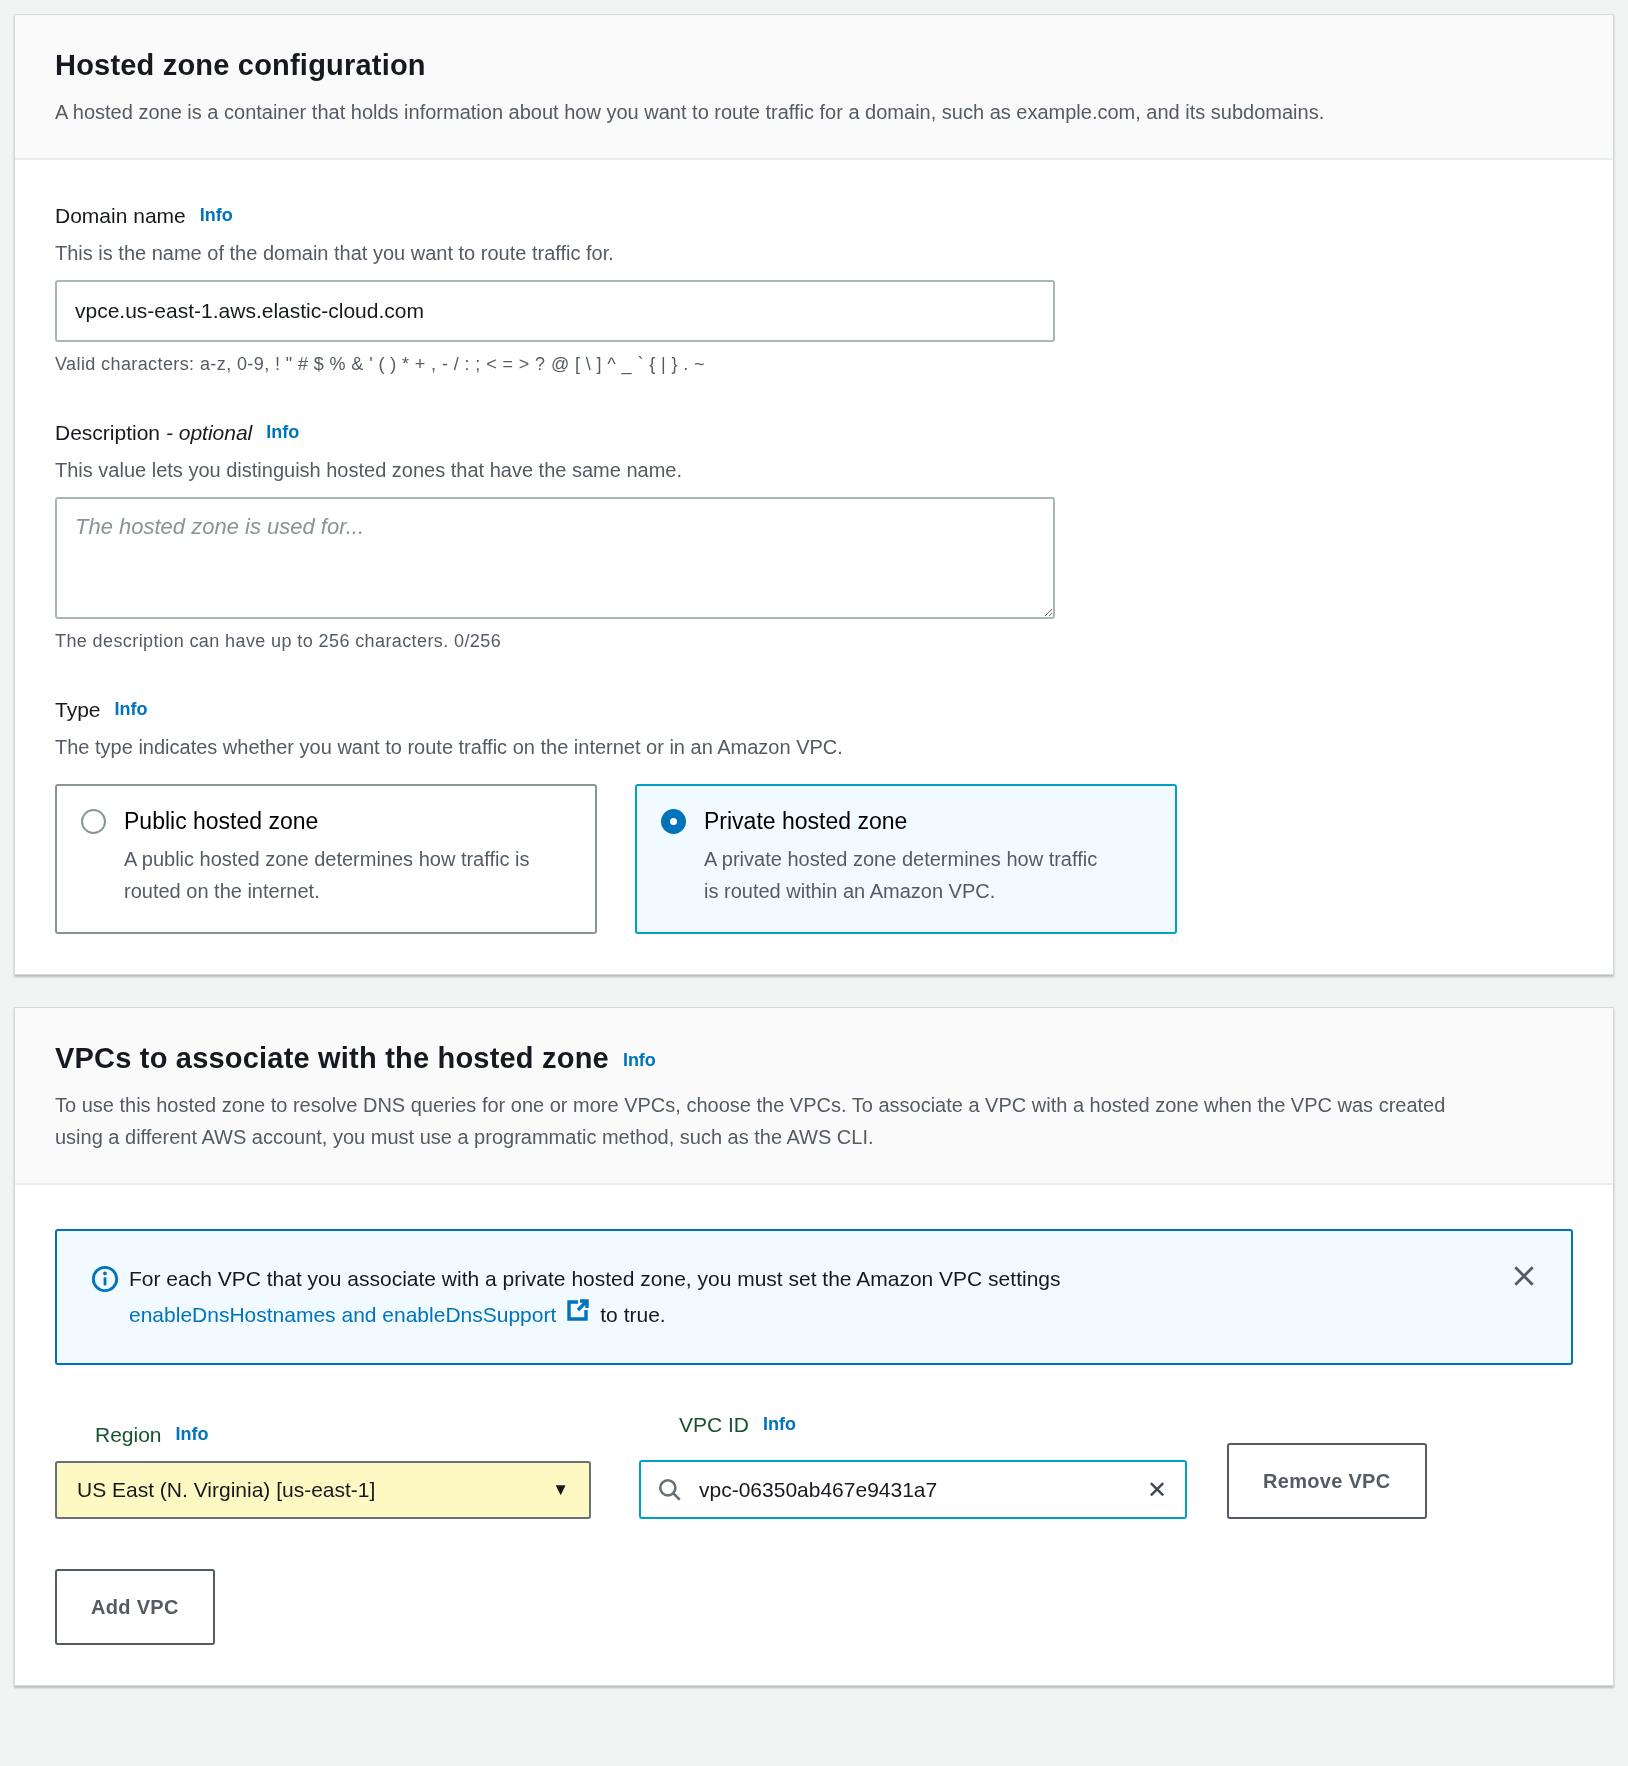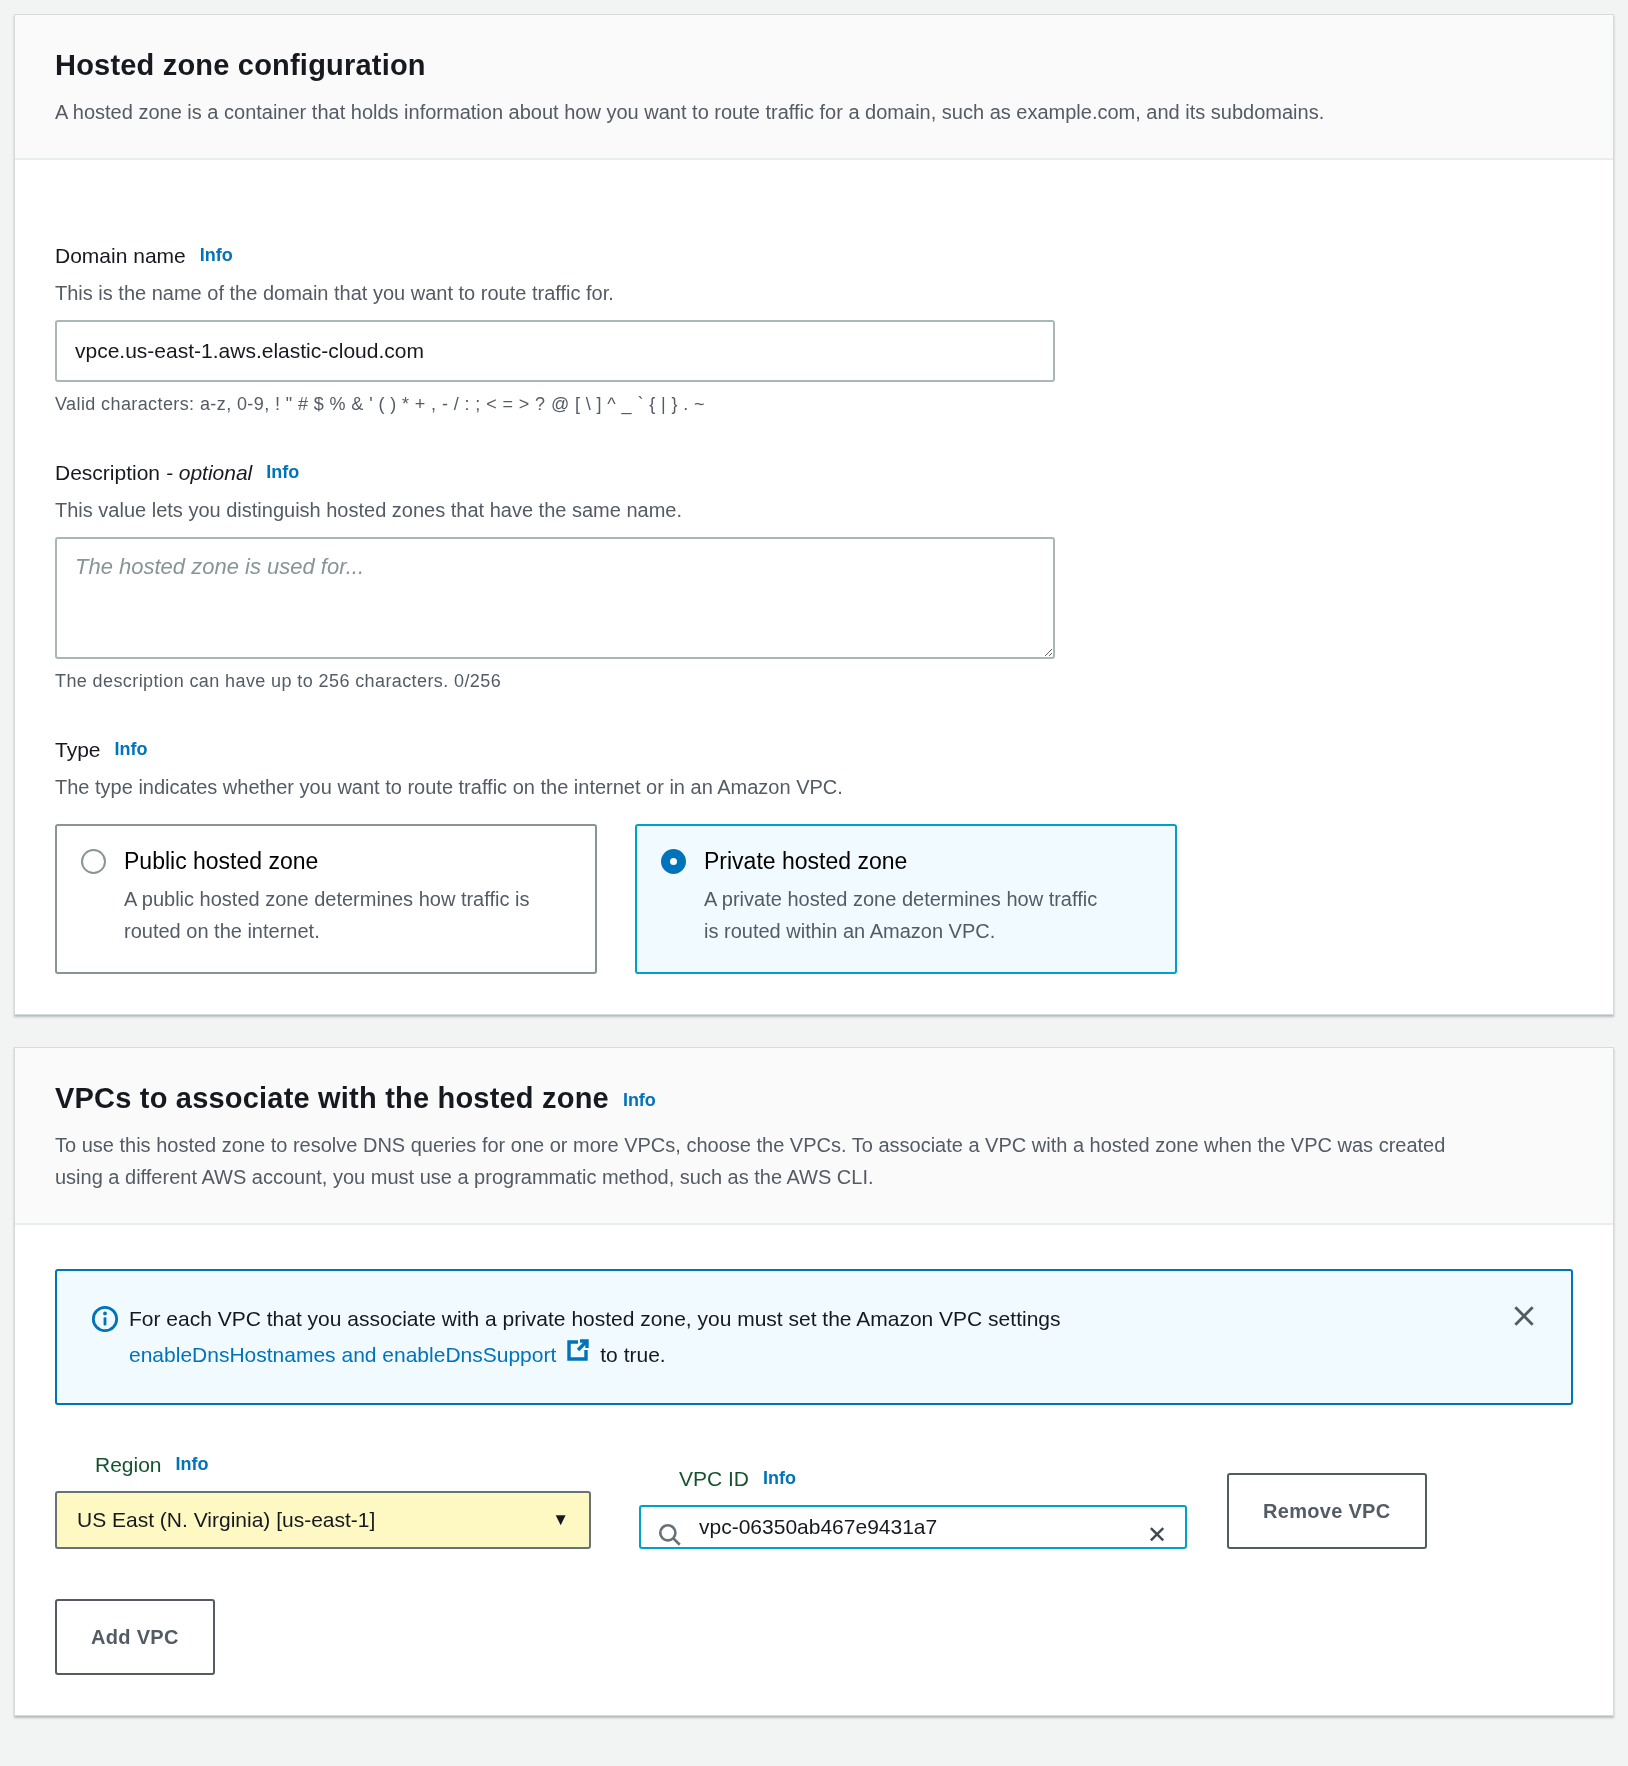--- a/index.html
+++ b/index.html
@@ -33,21 +33,21 @@
     max-width: 1310px;
   }
   .info-link {
     color: #0073bb; font-size: 18px; font-weight: 700;
     text-decoration: none; margin-left: 14px;
     vertical-align: 2px;
     cursor: pointer;
   }
   .card-body { padding: 44px 40px 40px 40px; background: #ffffff; }
 
-  .field { margin-bottom: 46px; margin-top: 40px; }
+  .field { margin-bottom: 46px; }
   .field:last-child { margin-bottom: 0; }
   .field-label { font-size: 21px; color: #16191f; display: inline; }
   .field-label .opt { font-style: italic; }
   .field-hint {
     margin-top: 10px;
     font-size: 20px; line-height: 30px; color: #545b64;
   }
   .field-constraint {
     margin-top: 12px;
     font-size: 18px; color: #545b64;
@@ -136,23 +136,23 @@
     background: #fef9c3;
     display: flex; align-items: center;
     padding: 0 20px;
     font-size: 21px; color: #16191f;
     cursor: pointer;
   }
   .select-box .select-value { flex: 1 1 auto; }
   .caret { font-size: 17px; color: #16191f; margin-left: 12px; }
   .vpc-col { margin-left: 48px; }
   .search-wrap {
-    margin-top: 14px;
+    margin-top: 23px;
     position: relative;
-    width: 548px; height: 44px;
+    width: 548px; height: 59px;
   }
   .search-input {
     width: 100%; height: 100%;
     border: 2px solid #00a1c9; border-radius: 3px;
     font-family: "Liberation Sans", "DejaVu Sans", sans-serif;
     font-size: 21px; color: #16191f;
     padding: 0 56px 0 58px;
     background: #ffffff;
   }
   .search-icon { position: absolute; left: 18px; top: 17px; }

